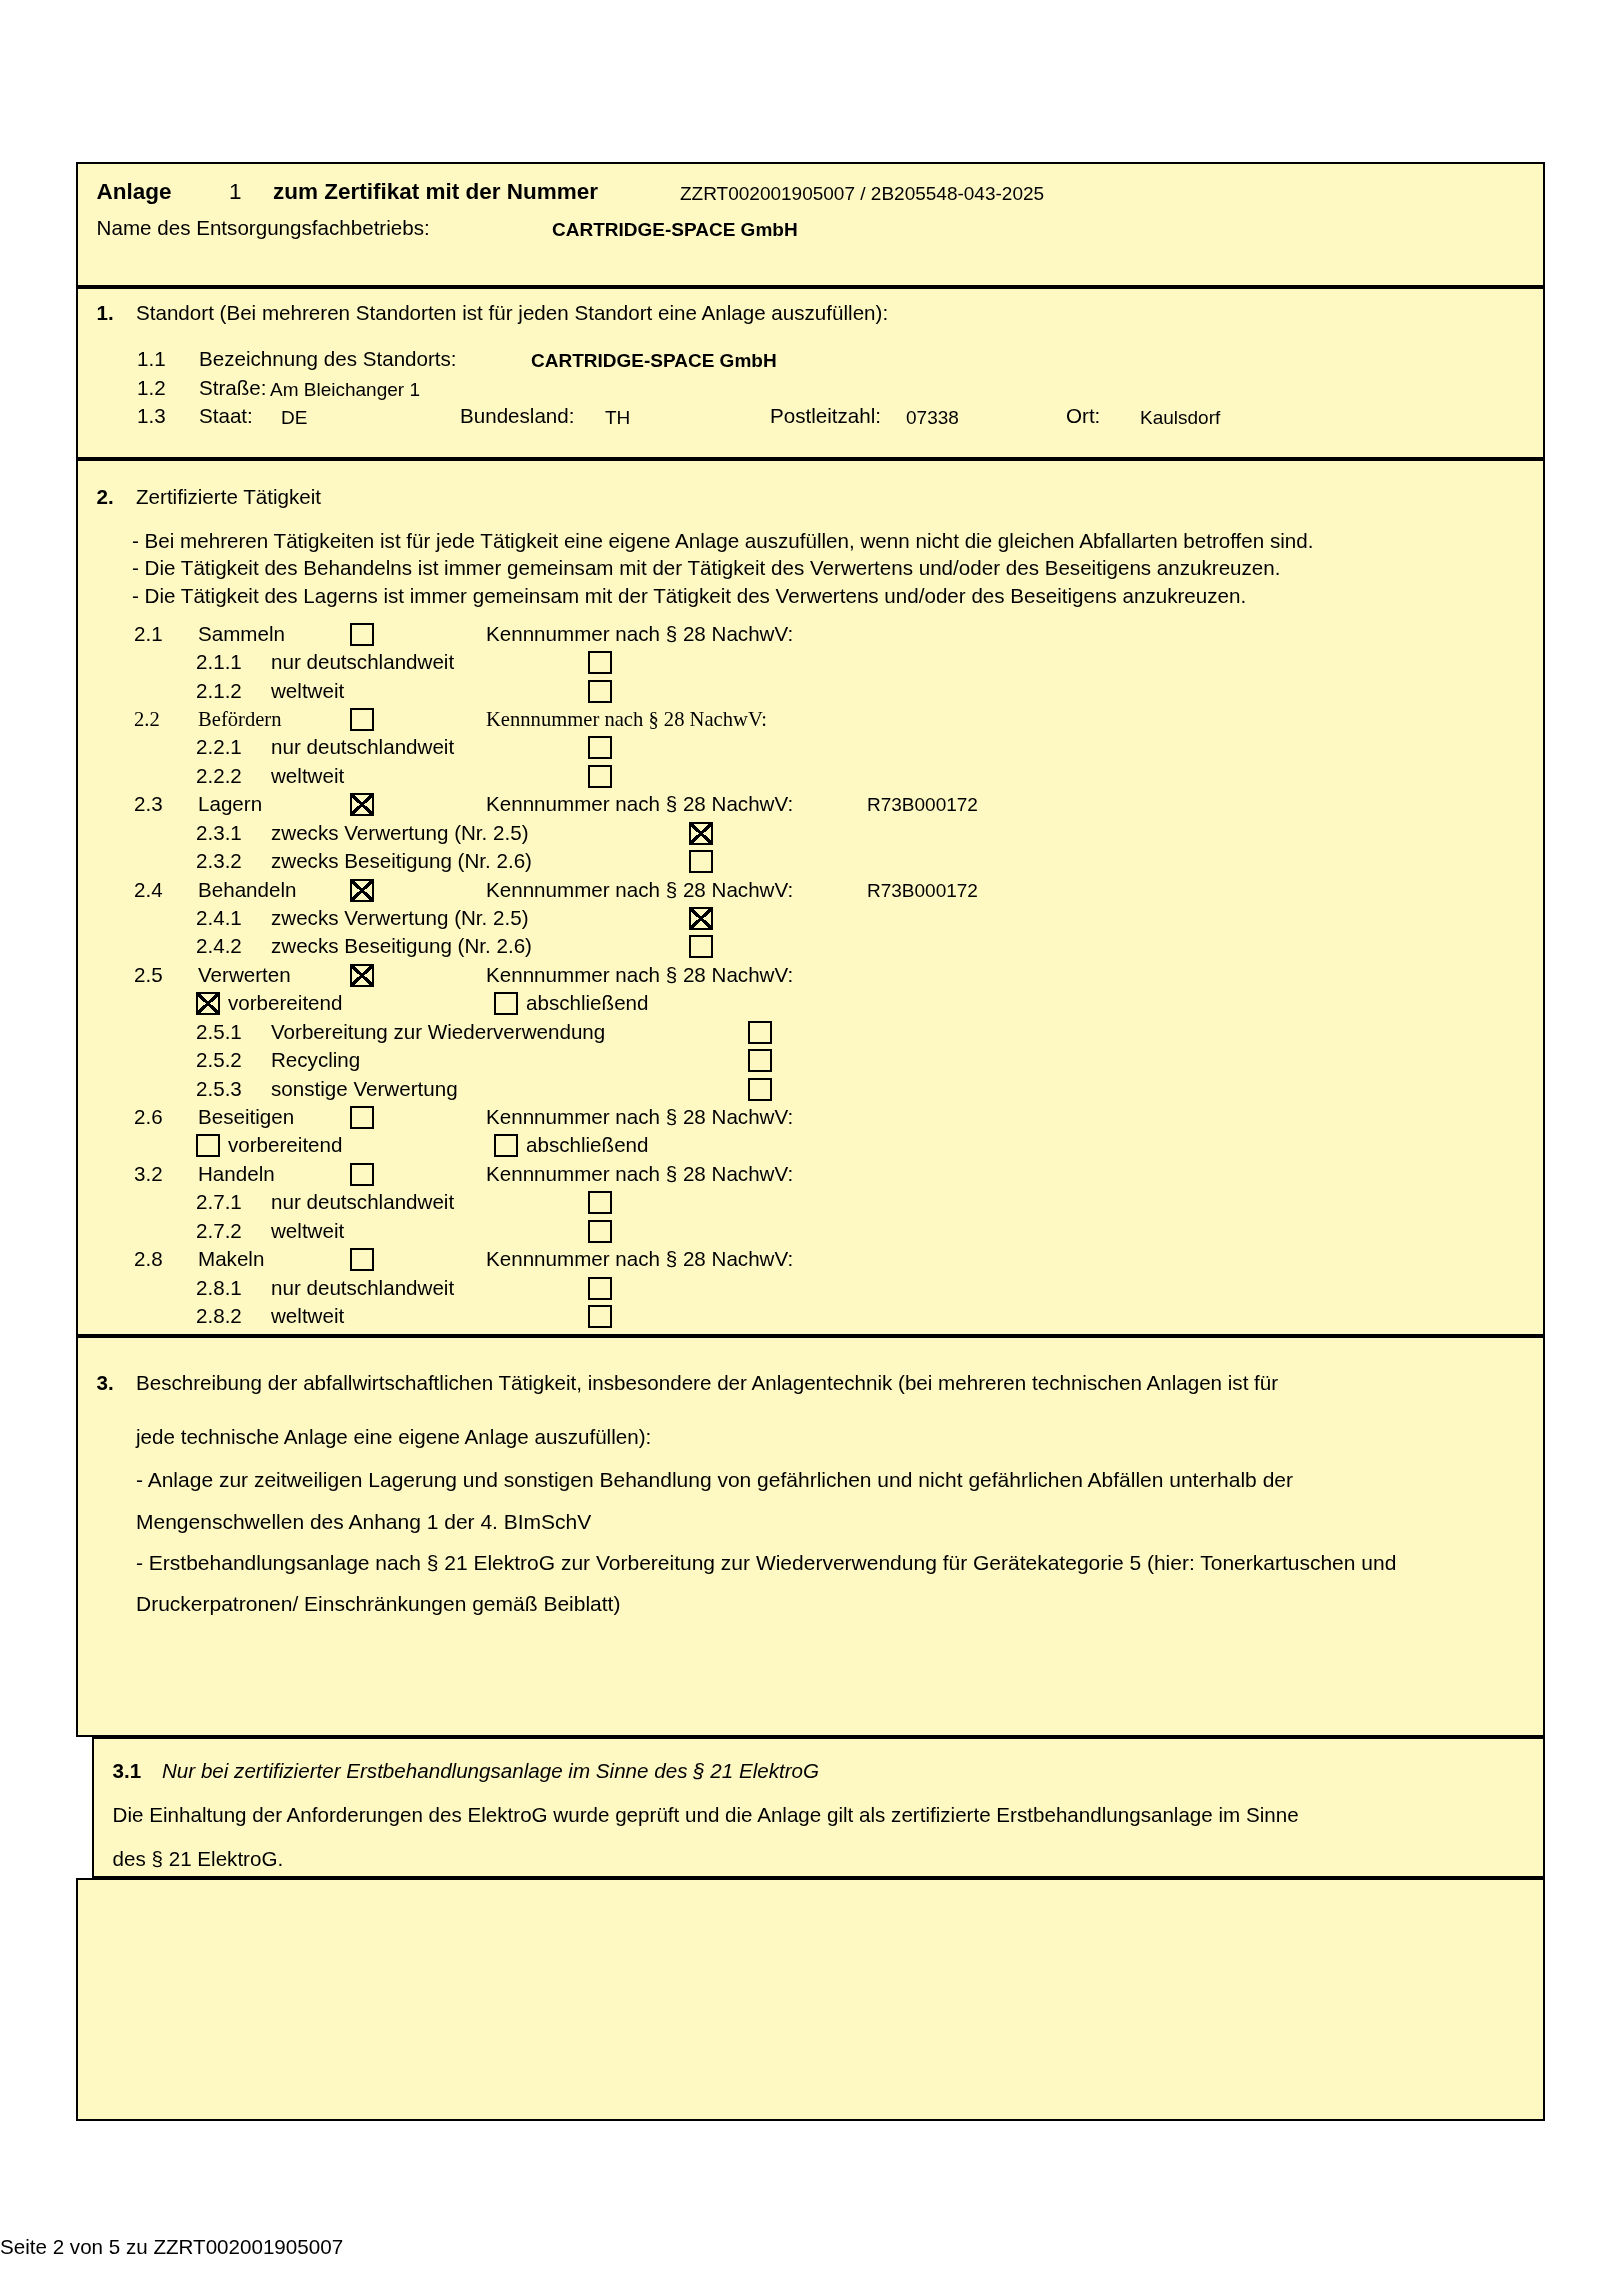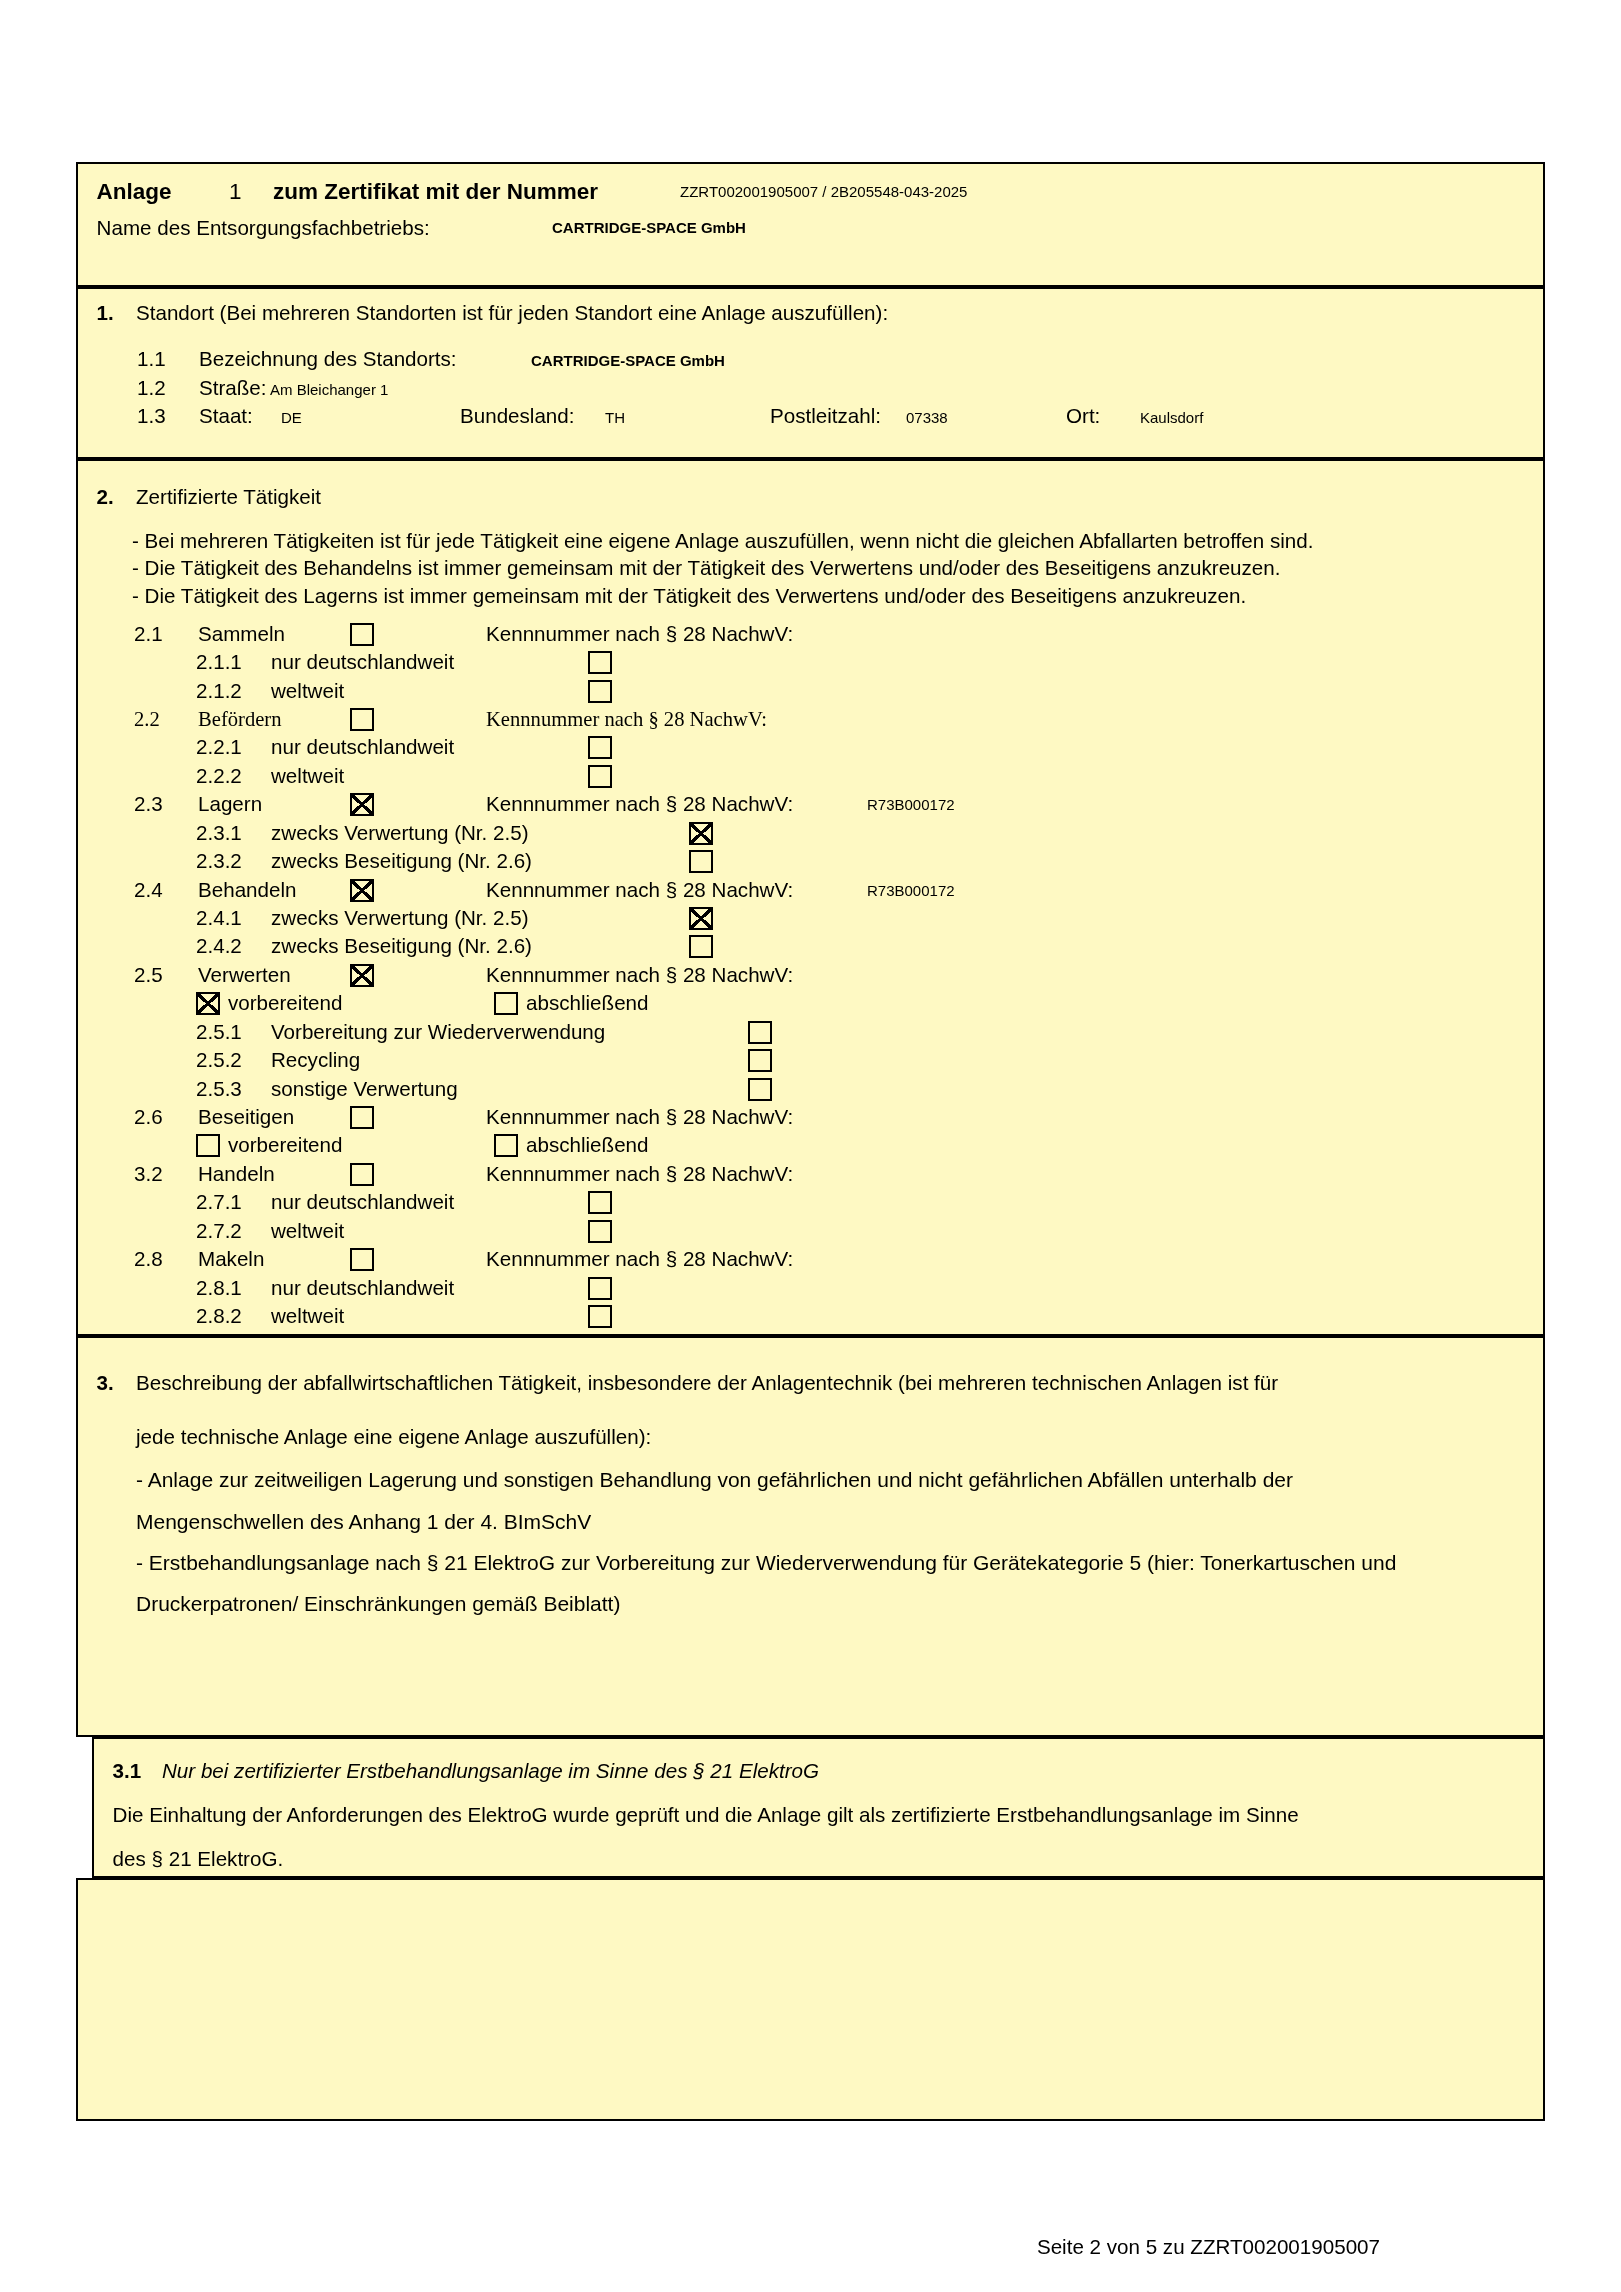--- a/index.html
+++ b/index.html
@@ -2,41 +2,41 @@
 <html><head>
 <meta charset="utf-8">
 <style>
   html,body{margin:0;padding:0;background:#ffffff;}
   .page{position:relative;width:1621px;height:2293px;background:#ffffff;
         font-family:"Liberation Sans","DejaVu Sans",sans-serif;color:#000;overflow:hidden;}
   .form{position:absolute;left:76px;top:162px;width:1469px;}
   .box{position:relative;border:2.9px solid #000;background:#fef9c3;box-sizing:border-box;}
   .b{font-weight:bold;}
   .it{font-style:italic;}
-  .sm{font-size:15px;}
+  .sm{font-size:19px;}
   .fs20{font-size:21px;}
   .fs23{font-size:22.5px;}
   body{font-size:20.6px;}
   .f{position:absolute;top:0;white-space:nowrap;}
   .row{position:absolute;left:0;right:0;height:28px;line-height:28px;font-size:20.6px;}
   .line{position:absolute;left:0;right:0;height:29px;line-height:29px;}
   
   .cb{position:absolute;width:19.6px;height:19.6px;border:2px solid #000;top:2.9px;background:transparent;}
   .cb[data-checked="true"]{
     background-image:
       linear-gradient(to top right, transparent 44%, #000 44%, #000 56%, transparent 56%),
       linear-gradient(to bottom right, transparent 44%, #000 44%, #000 56%, transparent 56%);
   }
   
   .c-num{left:56px;} .c-lab{left:120px;} .c-cb{left:272px;}
   .c-kenn{left:408px;} .c-kennv{left:789px;top:1px;}
   .s-num{left:118px;} .s-lab{left:193px;}
   .cbA{left:510px;} .cbB{left:611px;} .cbC{left:670px;}
   .p-cb1{left:118px;} .p-lab1{left:150px;} .p-cb2{left:416px;} .p-lab2{left:448px;}
-  .footer{position:absolute;left:0;width:1380px;top:2235px;text-align:right;font-size:20.6px;}
+  .footer{position:absolute;left:0;width:1380px;top:2235px;text-align:left;font-size:20.6px;}
 </style>
 </head>
 <body>
 
 <div class="page">
   <div class="form">
 
     <div class="box" style="height:125px;">
       <span class="f b fs23" style="left:18.6px;top:14.7px;">Anlage</span>
       <span class="f fs23" style="left:151px;top:14.7px;">1</span>

